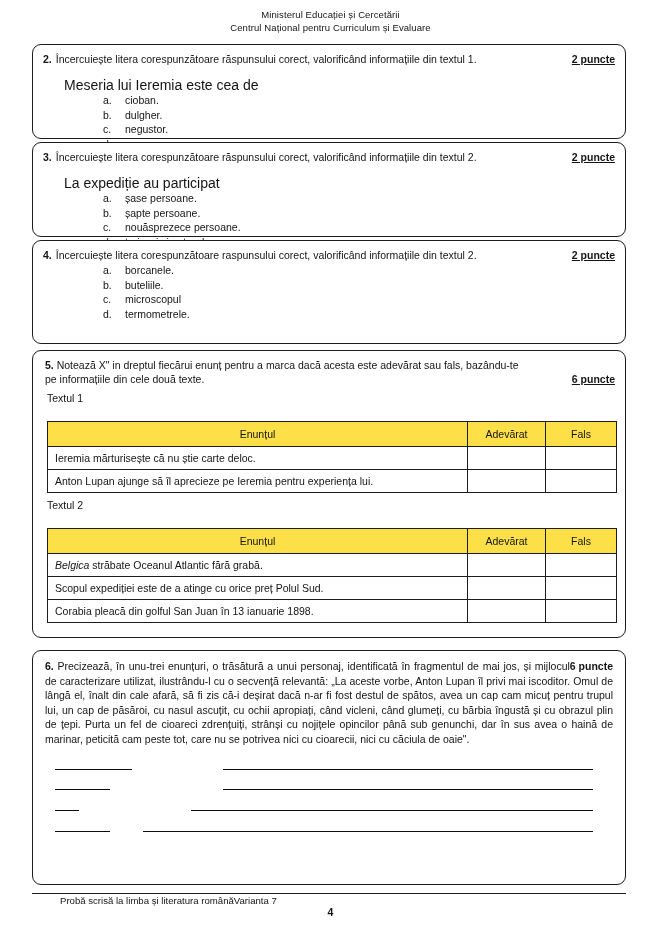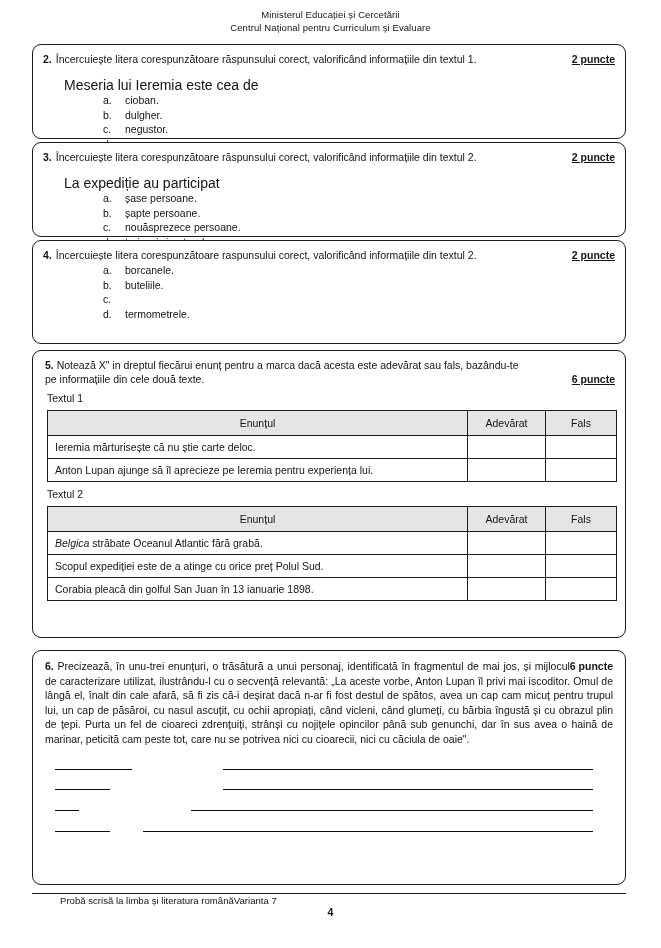--- a/index.html
+++ b/index.html
@@ -99,39 +99,39 @@
   .q5-line2 {
     display: flex;
     justify-content: space-between;
     align-items: baseline;
     padding: 0 10px 0 12px;
     font-size: 10.5px;
     line-height: 14.2px;
   }
   .text-label {
     font-size: 10.5px;
-    padding: 6px 0 5px 14px;
+    padding: 6px 0 16px 14px;
     line-height: 13px;
   }
   table.tf {
     border-collapse: collapse;
     margin-left: 14px;
     width: 569px;
     table-layout: fixed;
   }
   table.tf th, table.tf td {
     border: 1.1px solid #1c1c1c;
     font-size: 10.5px;
     font-weight: normal;
     padding: 0;
     height: 22px;
     vertical-align: middle;
   }
   table.tf thead th {
-    background: #e5e5e5;
+    background: #fde047;
     text-align: center;
     height: 24px;
   }
   table.tf td.enunt {
     text-align: left;
     padding-left: 7px;
   }
   .col-enunt { width: 420px; }
   .col-adev  { width: 78px; }
   .col-fals  { width: 71px; }
@@ -264,20 +264,21 @@
     <li>
       <span class="choice-letter">a.</span>
       <span class="choice-text">borcanele.</span>
     </li>
     <li>
       <span class="choice-letter">b.</span>
       <span class="choice-text">buteliile.</span>
     </li>
     <li>
       <span class="choice-letter">c.</span>
+      <span class="choice-text">microscopul</span>
     </li>
     <li>
       <span class="choice-letter">d.</span>
       <span class="choice-text">termometrele.</span>
     </li>
   </ul>
 </div>
 
 <div class="qbox" id="qbox5" style="top:350px; height:288px; padding-top:7px;">
   <div class="q5-stem">

